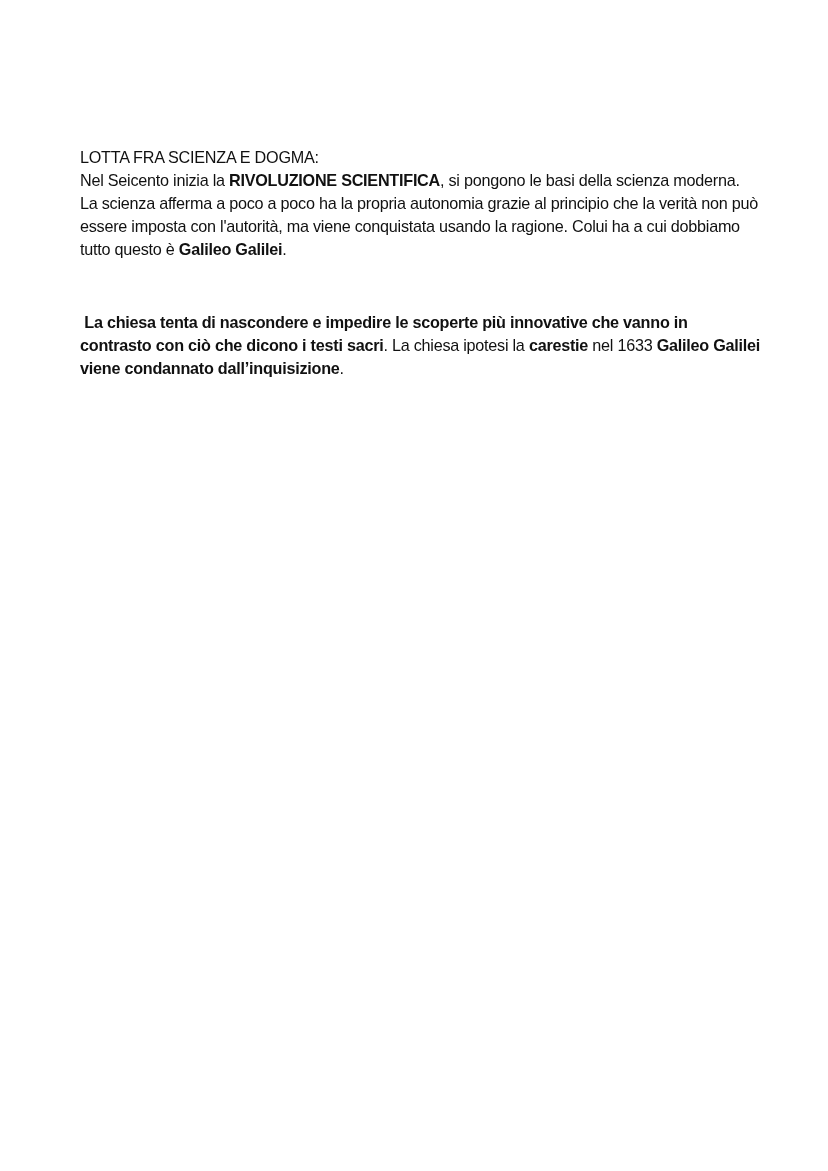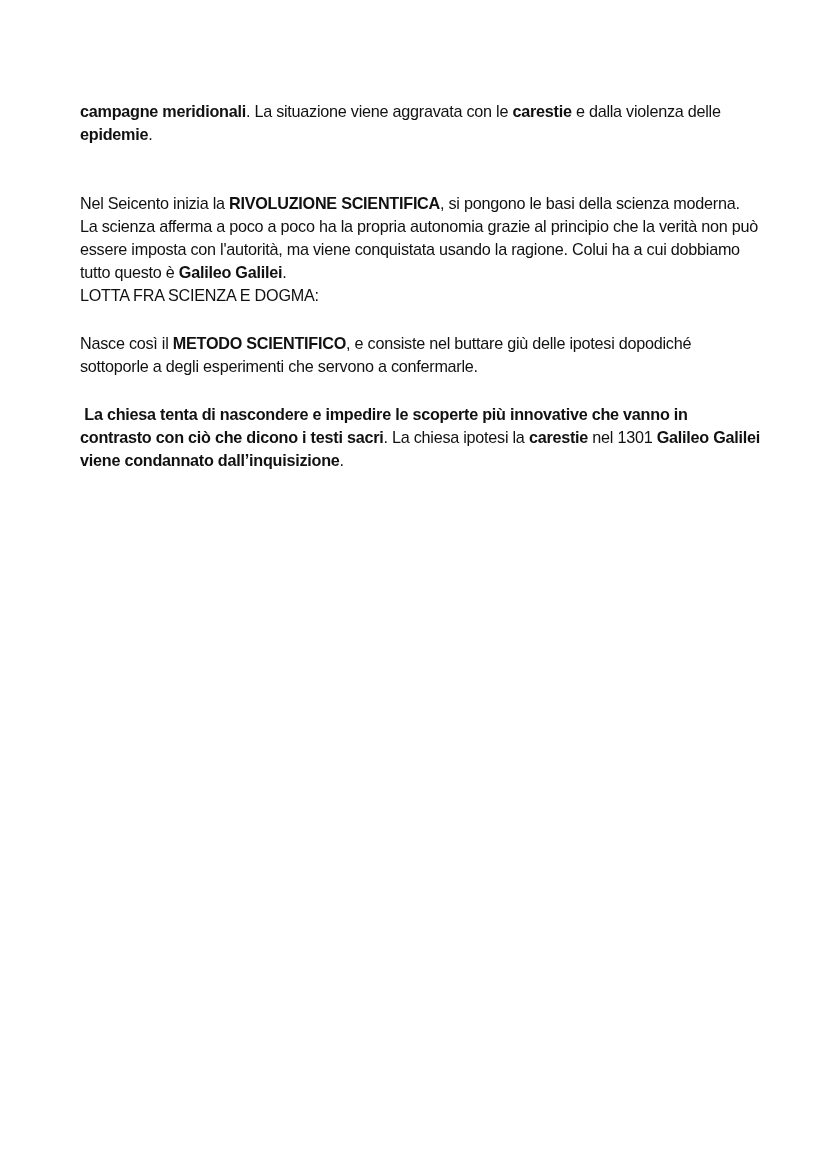--- a/index.html
+++ b/index.html
@@ -23,29 +23,27 @@
     .para { margin: 0; }
     .gap-lg { height: 46px; }
     .gap-md { height: 25px; }
     b { font-weight: bold; }
   </style>
 </head>
 <body>
 
 <div class="page">
 
-  <p class="para"><b>campagne meridionali</b><span>. La situazione viene aggravata con le </span><b>carestie</b><span> e dalla violenza delle </span><b>epidemie</b><span>.</span></p>
 
   <div class="gap-lg"></div>
 
+  <p class="para"><span>LOTTA FRA SCIENZA E DOGMA:</span></p>
+
   <p class="para"><span>Nel Seicento inizia la </span><b>RIVOLUZIONE SCIENTIFICA</b><span>, si pongono le basi della scienza moderna. La scienza afferma a poco a poco ha la propria autonomia grazie al principio che la verità non può essere imposta con l'autorità, ma viene conquistata usando la ragione. Colui ha a cui dobbiamo tutto questo è </span><b>Galileo Galilei</b><span>.</span></p>
-
-  <p class="para"><span>LOTTA FRA SCIENZA E DOGMA:</span></p>
 
   <div class="gap-md"></div>
 
-  <p class="para"><span>Nasce così il </span><b>METODO SCIENTIFICO</b><span>, e consiste nel buttare giù delle ipotesi dopodiché sottoporle a degli esperimenti che servono a confermarle.</span></p>
 
   <div class="gap-md"></div>
 
-  <p class="para"><b style="white-space: pre-wrap;"> La chiesa tenta di nascondere e impedire le scoperte più innovative che vanno in contrasto con ciò che dicono i testi sacri</b><span>. La chiesa ipotesi la </span><b>carestie</b><span> nel 1301 </span><b>Galileo Galilei viene condannato dall’inquisizione</b><span>.</span></p>
+  <p class="para"><b style="white-space: pre-wrap;"> La chiesa tenta di nascondere e impedire le scoperte più innovative che vanno in contrasto con ciò che dicono i testi sacri</b><span>. La chiesa ipotesi la </span><b>carestie</b><span> nel 1633 </span><b>Galileo Galilei viene condannato dall’inquisizione</b><span>.</span></p>
 
 </div>
 
 </body></html>

